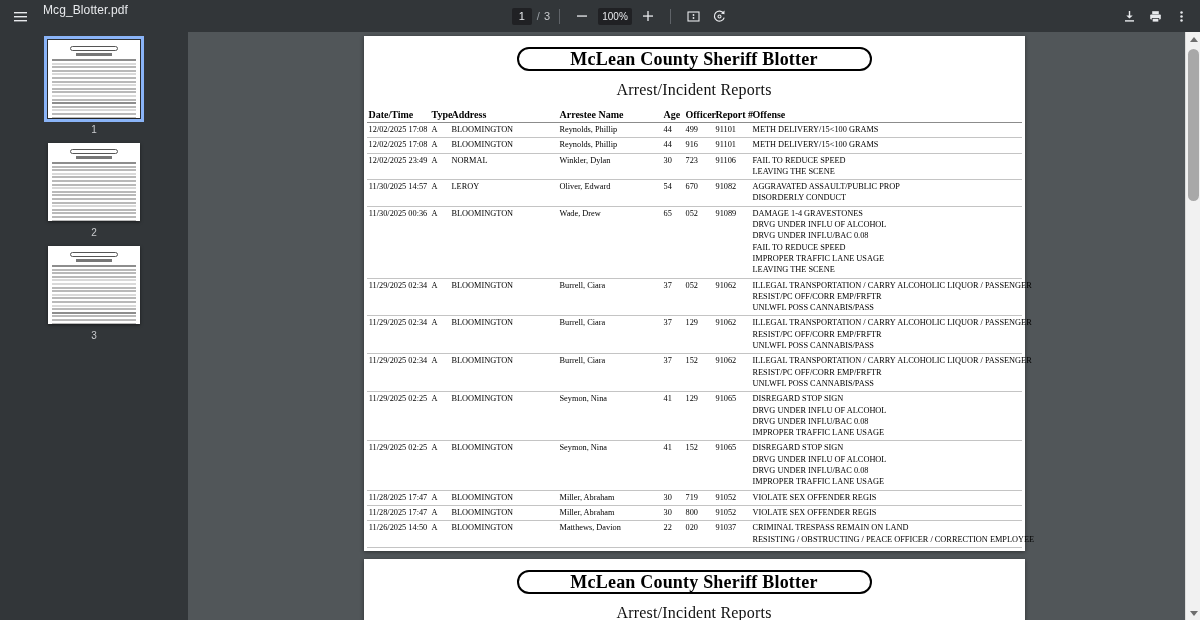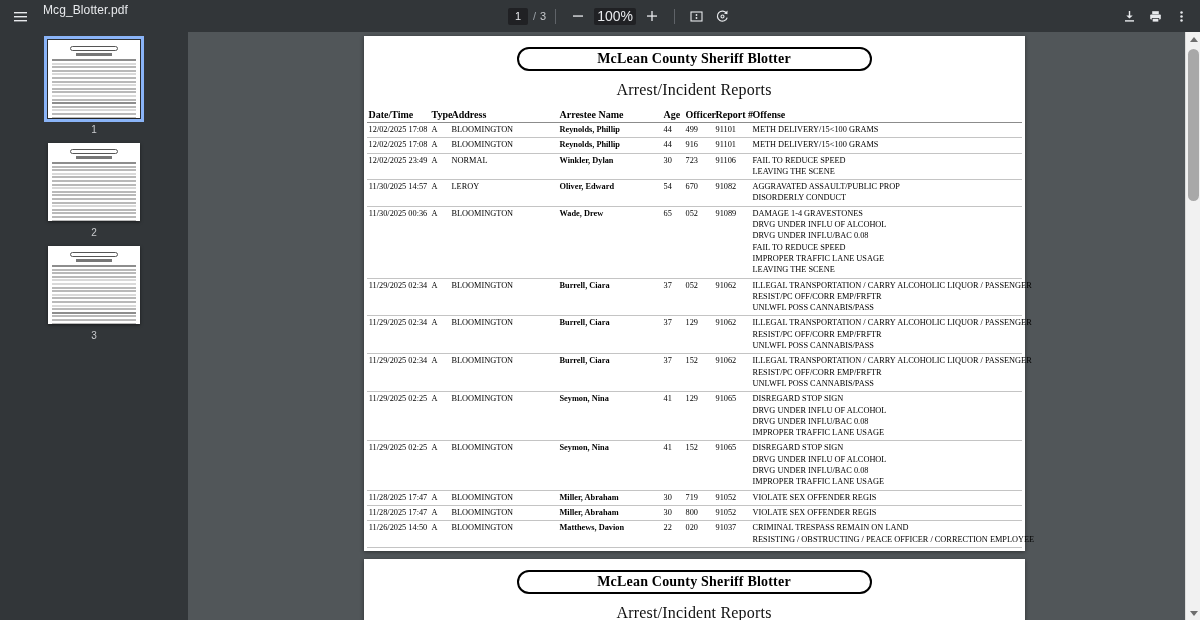--- a/index.html
+++ b/index.html
@@ -65,21 +65,21 @@
     width: 1px; height: 15px;
     background: #5f6368;
     margin: 0 9px;
     flex: 0 0 auto;
   }
 
   #zoom-value {
     min-width: 34px; height: 17px;
     background: #202124;
     color: #e8eaed;
-    font-size: 14px;
+    font-size: 10px;
     display: flex; align-items: center; justify-content: center;
     border-radius: 2px;
     margin: 0 3px;
     padding: 0 3px;
     cursor: text;
   }
 
   
   #sidebar {
     position: absolute; top: 32px; left: 0;
@@ -151,21 +151,21 @@
   .pill-head {
     width: 355px; height: 24px;
     margin: 1px auto 0 auto;
     border: 2px solid #000;
     border-radius: 13px;
     display: flex; align-items: center; justify-content: center;
   }
   .pill-head span {
     font-family: "Liberation Serif", serif;
     font-weight: bold;
-    font-size: 14px;
+    font-size: 18px;
     color: #000;
     letter-spacing: .2px;
     text-align: right;
   }
   .doc-h1 {
     text-align: center;
     font-family: "Liberation Serif", serif;
     font-size: 16px;
     color: #111;
     margin-top: 10px;
@@ -195,21 +195,21 @@
   table.rpt td {
     vertical-align: top;
     padding: 1px 2px 2px 2px;
     border-bottom: 1px solid #c4c4c4;
     white-space: nowrap;
     line-height: 11.3px;
   }
   .c-dt    { width: 63px; text-align: center; }
   .c-type  { width: 20px; }
   .c-addr  { width: 108px; }
-  .c-name  { width: 104px; font-weight: bold; }
+  .c-name  { width: 104px; }
   .c-age   { width: 22px; }
   .c-off   { width: 30px; }
   .c-rep   { width: 37px; font-family: Liberation Serif, serif; }
   .c-offense { width: auto; }
   .ofs-line { display: block; }
 
   
   #scrollbar {
     position: absolute; top: 32px; right: 0;
     width: 15px; height: 588px;

